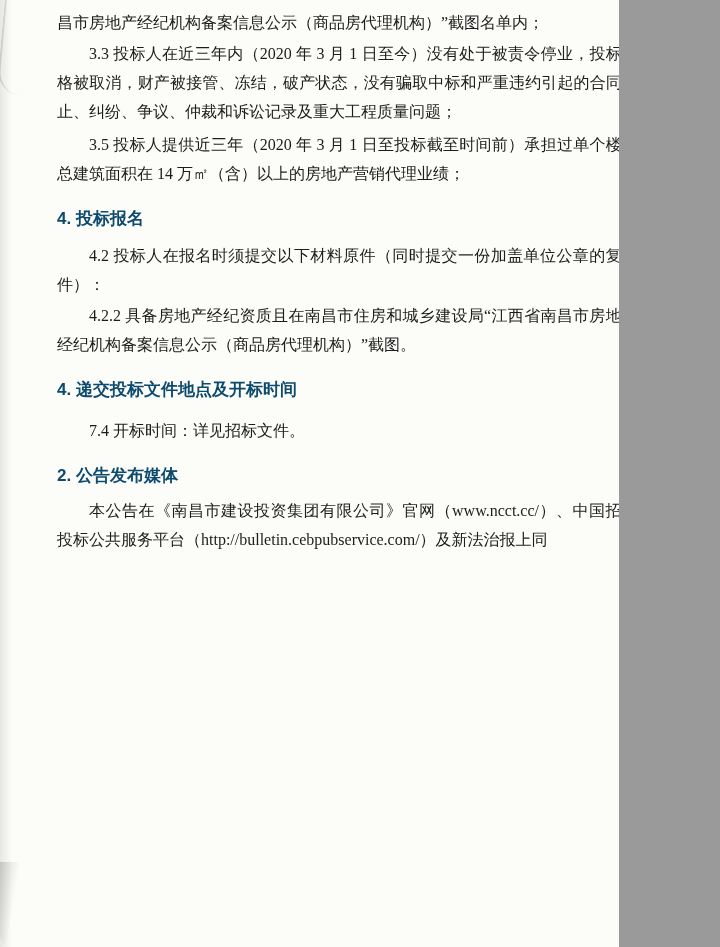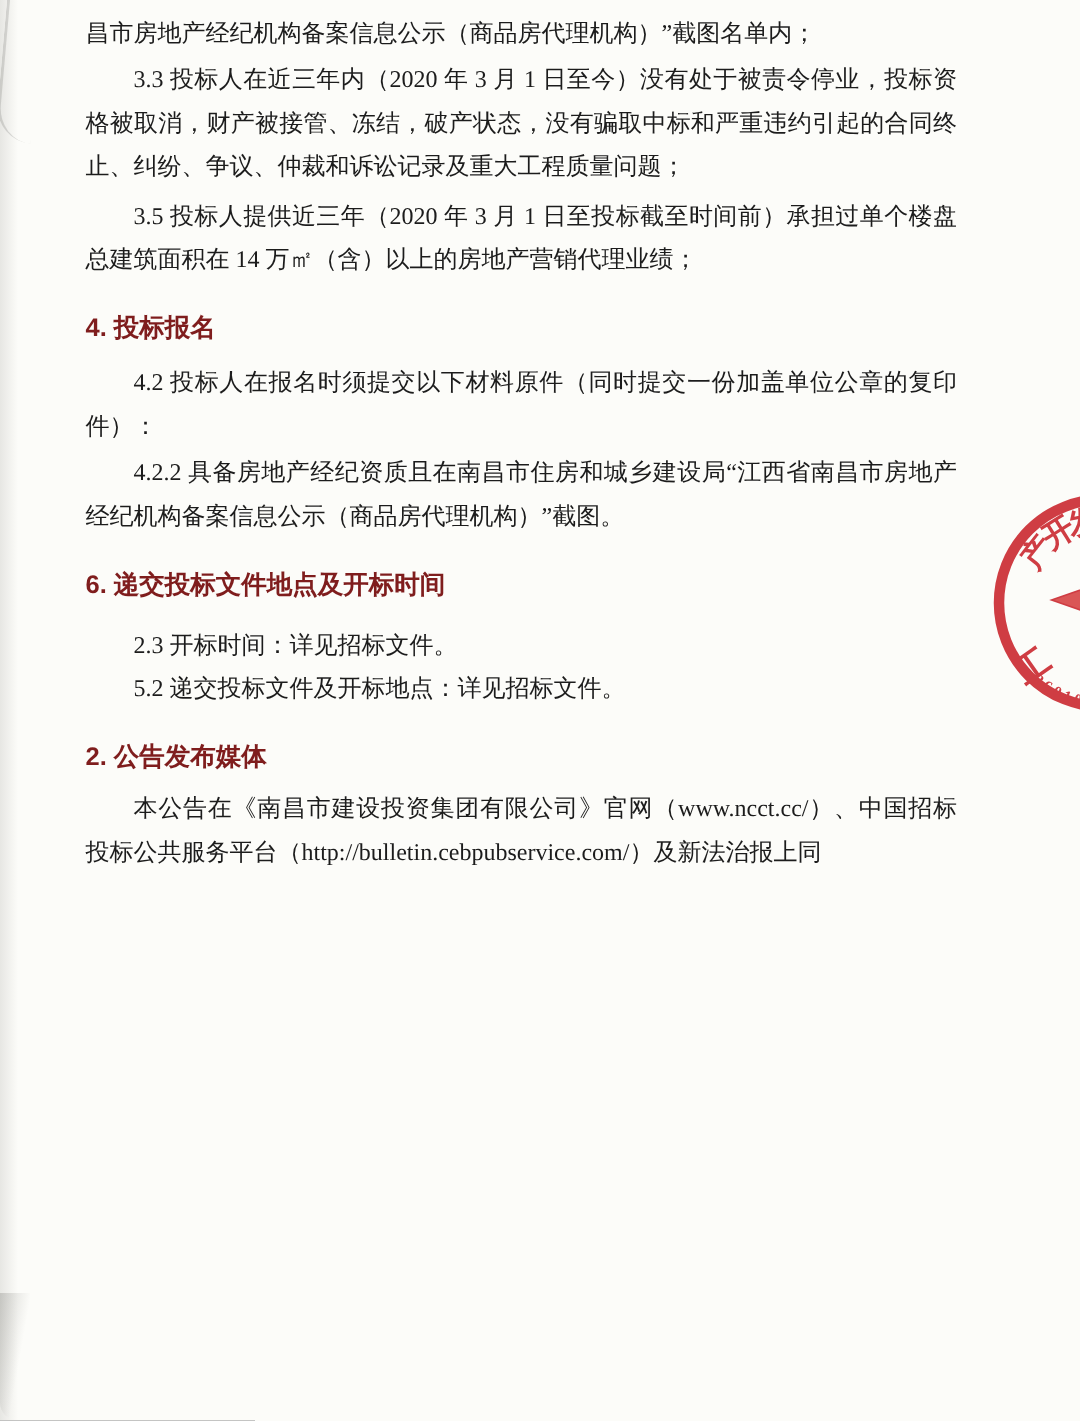--- a/index.html
+++ b/index.html
@@ -1,19 +1,19 @@
 <!DOCTYPE html>
 <html><head>
 <meta charset="utf-8">
 <title>Document</title>
 <style>
   html,body{margin:0;padding:0;background:#9a9a9a;}
   .page{
     position:relative;
-    width:720px;height:947px;
+    width:619px;height:947px;
     background:#fcfcf9;
     overflow:hidden;
     font-family:"Liberation Serif","DejaVu Serif",serif;
     text-decoration:underline;
   }
   
   .edge-shade{
     position:absolute;left:0;top:0;width:16px;height:100%;
     background:linear-gradient(to right, rgba(120,118,112,0.16), rgba(120,118,112,0) 75%);
     pointer-events:none;
@@ -37,21 +37,21 @@
     color:#1c1c1c;
     font-size:16px;line-height:29px;
     text-align:justify;
   }
   .para{margin:0;text-indent:32px;}
   .no-indent{text-indent:0;}
   .mt2{margin-top:2px;}
   .mt4{margin-top:4px;}
   .heading{
     font-family:"Liberation Sans","DejaVu Sans",sans-serif;
-    font-weight:bold;color:#7f1d1d;
+    font-weight:bold;color:#0c4a6e;
     font-size:17px;line-height:29px;
     margin:16px 0 12px 0;
     text-align:left;
   }
   .heading.h4{margin-bottom:8px;}
   .heading.h6{margin-bottom:6px;}
   
   .stamp{
     position:absolute;left:640px;top:315px;width:80px;height:175px;
     pointer-events:none;
@@ -71,23 +71,22 @@
   <div class="corner-tl"></div>
   <div class="corner-bl"></div>
 
   <div class="content">
     <p class="para no-indent">昌市房地产经纪机构备案信息公示（商品房代理机构）”截图名单内；</p>
     <p class="para mt2">3.3 投标人在近三年内（2020 年 3 月 1 日至今）没有处于被责令停业，投标资格被取消，财产被接管、冻结，破产状态，没有骗取中标和严重违约引起的合同终止、纠纷、争议、仲裁和诉讼记录及重大工程质量问题；</p>
     <p class="para mt4">3.5 投标人提供近三年（2020 年 3 月 1 日至投标截至时间前）承担过单个楼盘总建筑面积在 14 万㎡（含）以上的房地产营销代理业绩；</p>
     <h2 class="heading h4">4. 投标报名</h2>
     <p class="para mt2">4.2 投标人在报名时须提交以下材料原件（同时提交一份加盖单位公章的复印件）：</p>
     <p class="para mt2">4.2.2 具备房地产经纪资质且在南昌市住房和城乡建设局“江西省南昌市房地产经纪机构备案信息公示（商品房代理机构）”截图。</p>
-    <h2 class="heading">6. 递交投标文件地点及开标时间</h2>
-    <p class="para">2.3 开标时间：详见招标文件。</p>
-    <p class="para">5.2 递交投标文件及开标地点：详见招标文件。</p>
+    <h2 class="heading">4. 递交投标文件地点及开标时间</h2>
+    <p class="para">7.4 开标时间：详见招标文件。</p>
     <h2 class="heading h6">2. 公告发布媒体</h2>
     <p class="para">本公告在《南昌市建设投资集团有限公司》官网（www.ncct.cc/）、中国招标投标公共服务平台（http://bulletin.cebpubservice.com/）及新法治报上同</p>
   </div>
 
   <div class="stamp">
     <svg width="160" height="175" viewBox="0 0 160 175" xmlns="http://www.w3.org/2000/svg">
       <g opacity="0.88">
         <circle cx="95" cy="87" r="69" fill="none" stroke="#c9232b" stroke-width="7"></circle>
         <polygon points="84.5,52.7 99.2,72.1 122.5,65 108.6,85 122.5,105 99.2,97.9 84.5,117.3 84,93 61,85 84,77" fill="#d64040" stroke="#c9232b" stroke-width="1"></polygon>
         <text x="51.7" y="60" font-size="21" fill="#c9232b" text-anchor="middle" transform="rotate(-52 51.7 53.1)">产</text>

